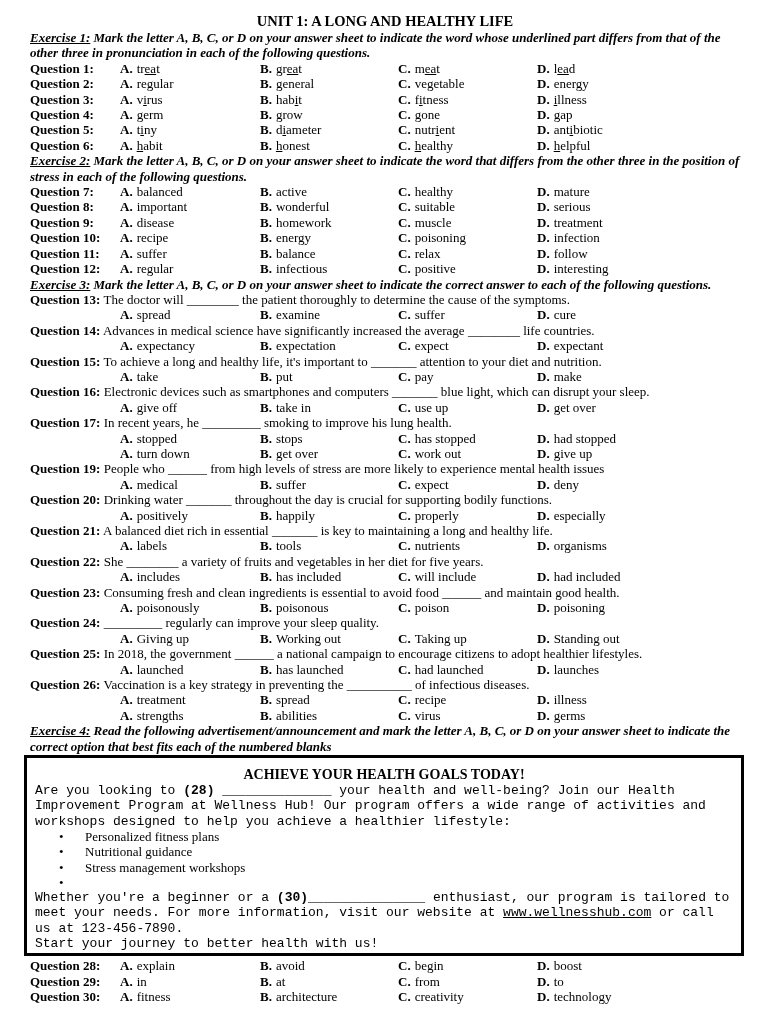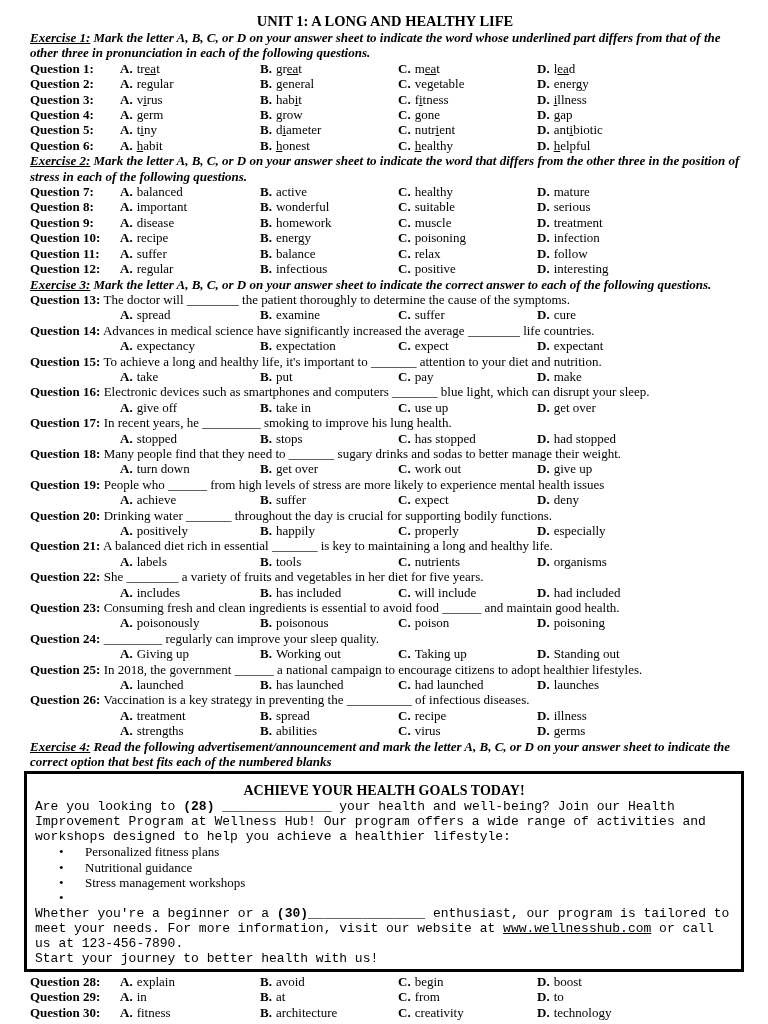--- a/index.html
+++ b/index.html
@@ -364,21 +364,20 @@
         </span>
         <span class="opt opt2">
           <span class="letter">C.</span>
           <span class="word"><span>has stopped</span></span>
         </span>
         <span class="opt opt3">
           <span class="letter">D.</span>
           <span class="word"><span>had stopped</span></span>
         </span>
       </div>
-      <div class="q-sentence"><span class="b">Question 18:</span> <span>Many people find that they need to _______ sugary drinks and sodas to better manage their weight.</span></div>
       <div class="q-row">
         <span class="q-label"></span>
         <span class="opt opt0">
           <span class="letter">A.</span>
           <span class="word"><span>turn down</span></span>
         </span>
         <span class="opt opt1">
           <span class="letter">B.</span>
           <span class="word"><span>get over</span></span>
         </span>
@@ -389,21 +388,21 @@
         <span class="opt opt3">
           <span class="letter">D.</span>
           <span class="word"><span>give up</span></span>
         </span>
       </div>
       <div class="q-sentence"><span class="b">Question 19:</span> <span>People who ______ from high levels of stress are more likely to experience mental health issues</span></div>
       <div class="q-row">
         <span class="q-label"></span>
         <span class="opt opt0">
           <span class="letter">A.</span>
-          <span class="word"><span>achieve</span></span>
+          <span class="word"><span>medical</span></span>
         </span>
         <span class="opt opt1">
           <span class="letter">B.</span>
           <span class="word"><span>suffer</span></span>
         </span>
         <span class="opt opt2">
           <span class="letter">C.</span>
           <span class="word"><span>expect</span></span>
         </span>
         <span class="opt opt3">

